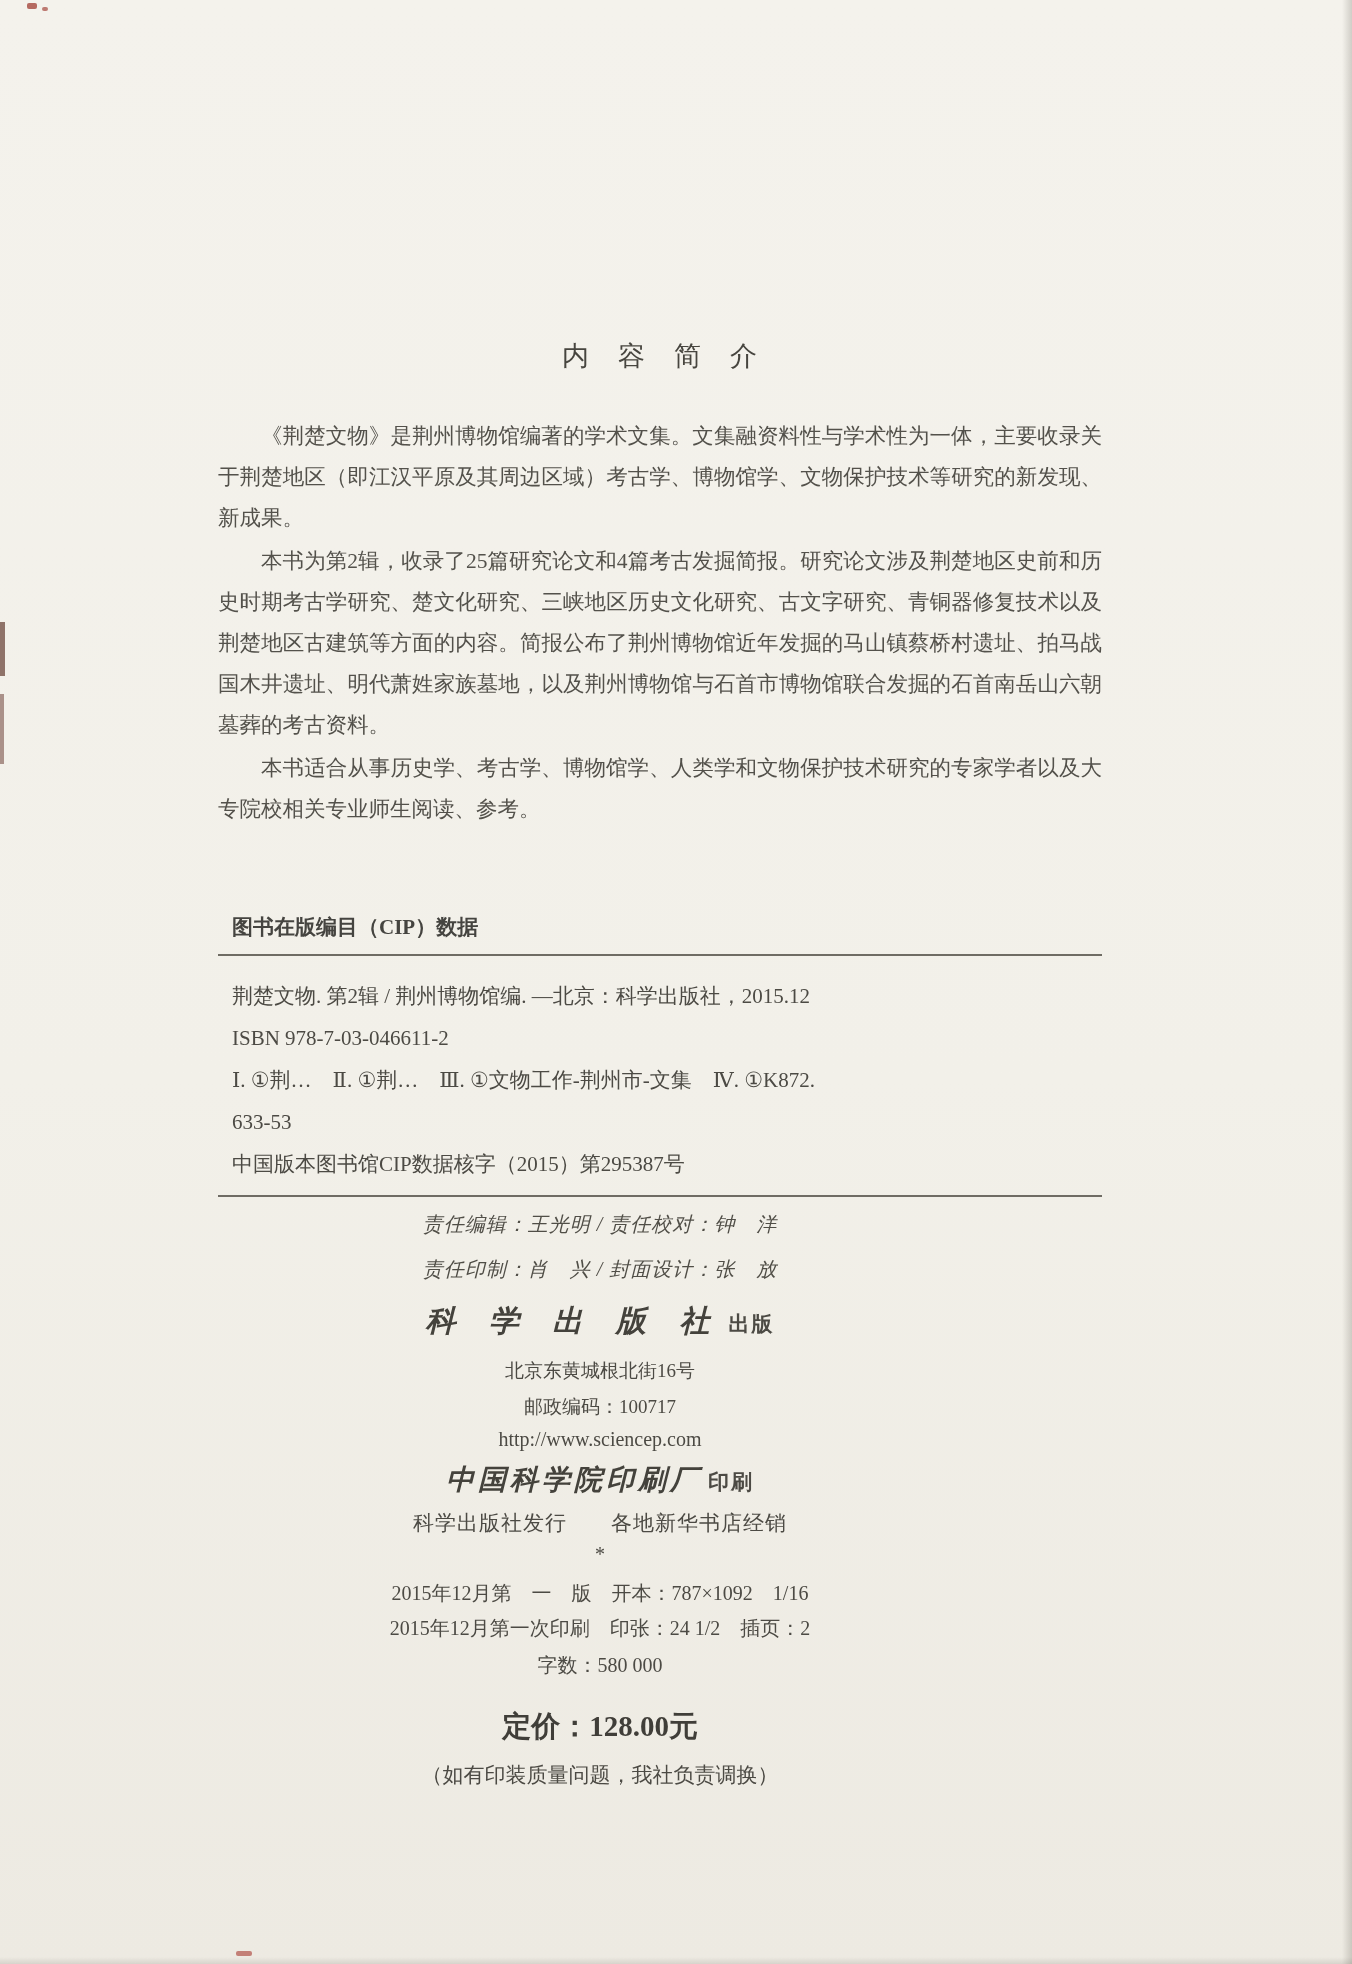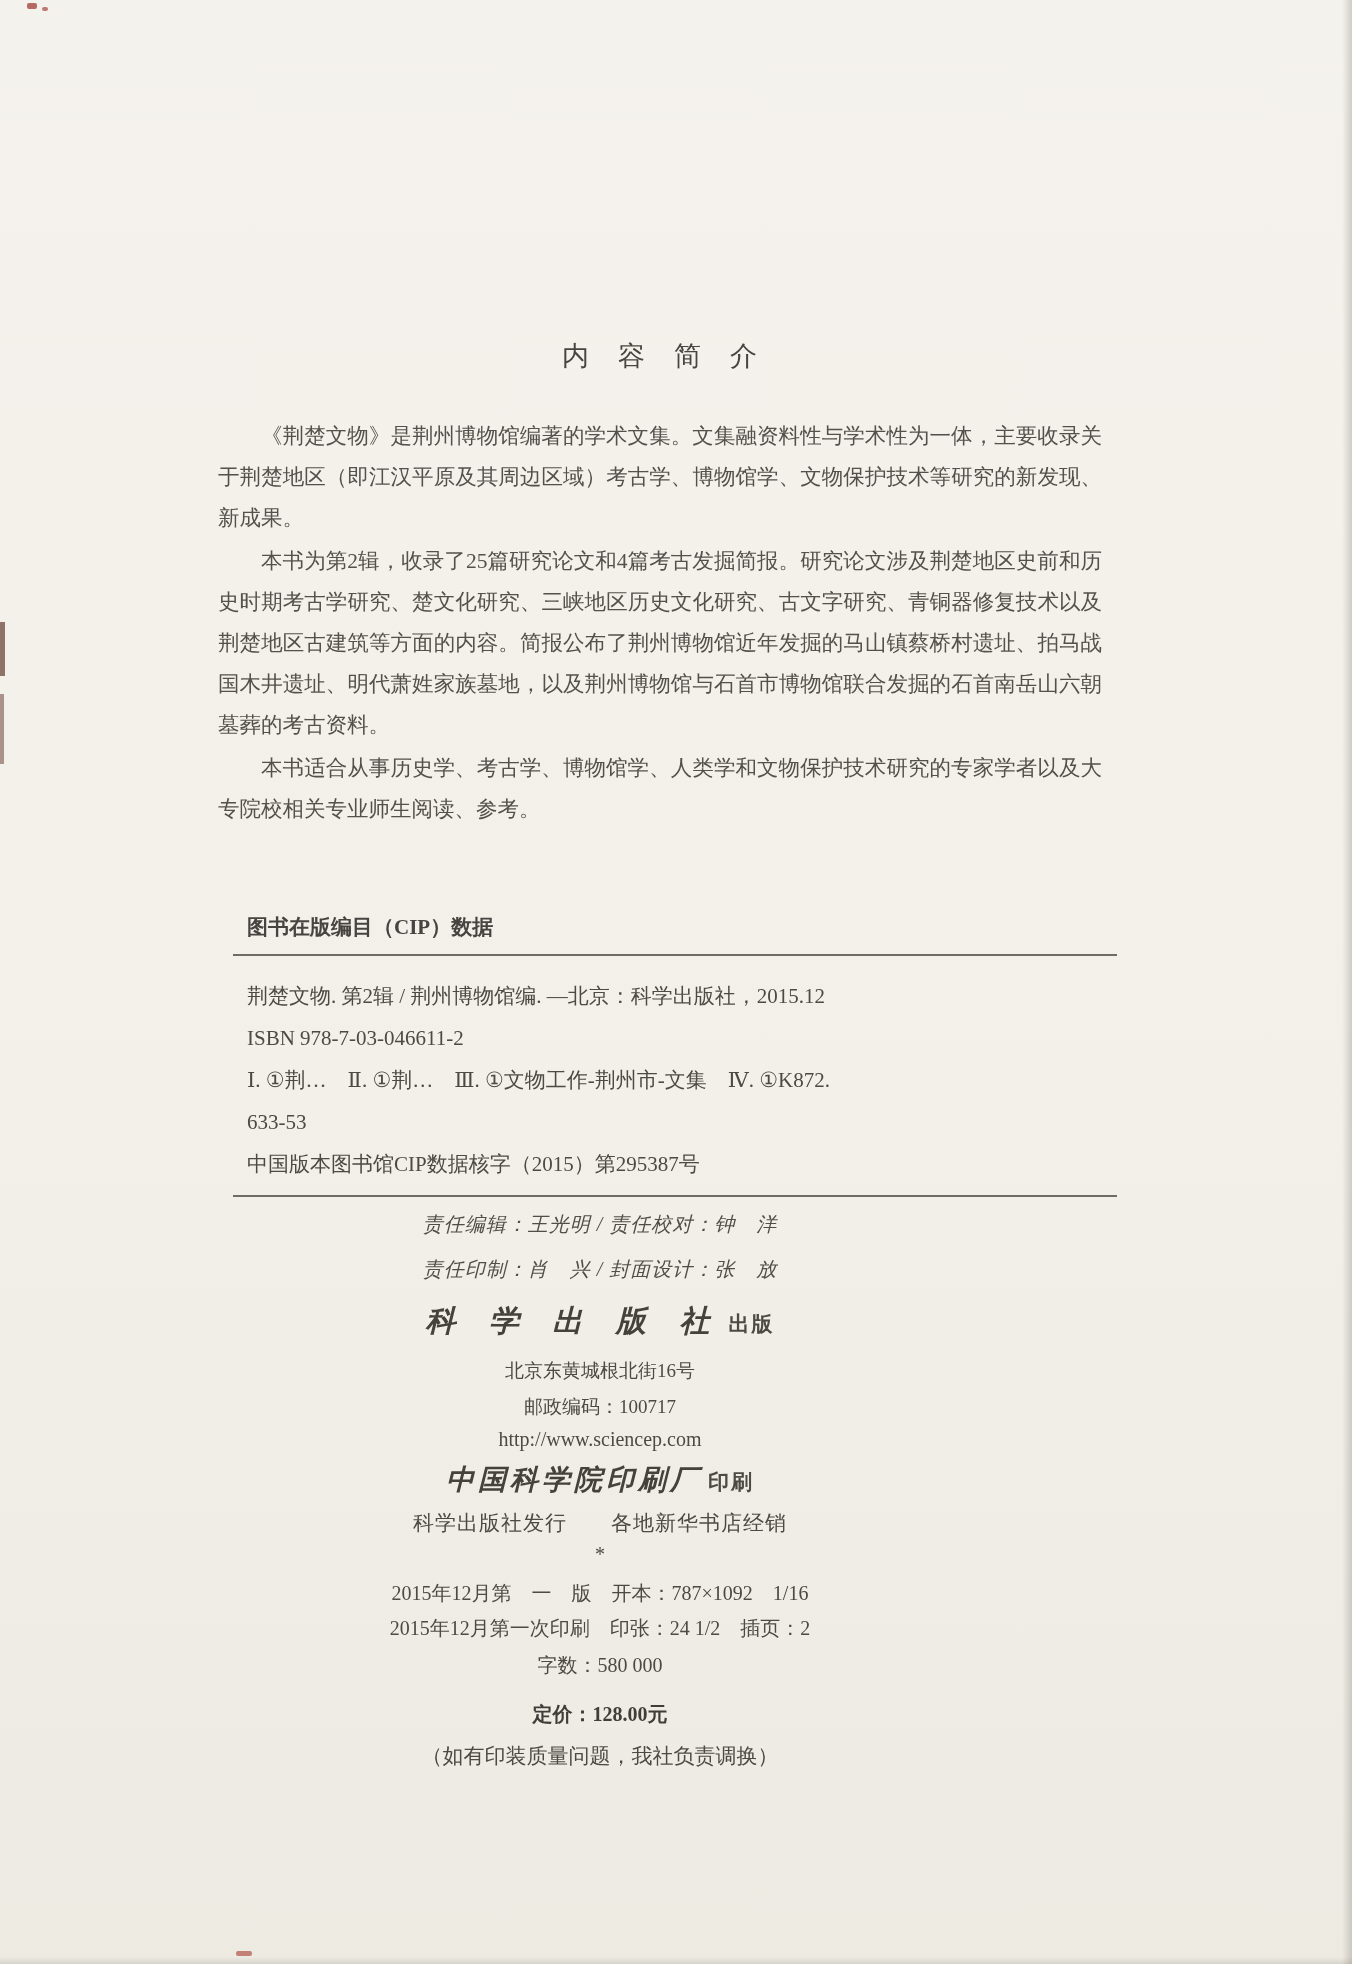--- a/index.html
+++ b/index.html
@@ -25,21 +25,21 @@
   .mark-e{left:236px;top:1951px;width:16px;height:5px;background:#b0524a;border-radius:2px;opacity:.7;}
 
   
   .intro{position:absolute;left:218px;top:338px;width:884px;}
   .intro-title{margin:0 0 42px;font-size:27px;font-weight:normal;
     text-align:center;color:#47453f;letter-spacing:1px;}
   .intro p{margin:0 0 2px;font-size:21.5px;line-height:41px;
     text-align:justify;text-indent:2em;color:#53514b;}
 
   
-  .cip{position:absolute;left:233px;top:913px;width:884px;color:#4c4a44;}
+  .cip{position:absolute;left:218px;top:913px;width:884px;color:#4c4a44;}
   .cip-header{margin:0 0 13px;padding-left:14px;font-size:21px;
     font-weight:bold;color:#454440;}
   .rule{border:0;border-top:2px solid #6f6c64;margin:0;}
   .cip-body{padding:19px 0 10px 14px;}
   .cip-line{font-size:21px;line-height:42px;}
 
   
   .colophon{position:absolute;left:220px;top:1203px;width:760px;
     text-align:center;color:#4c4a44;}
   .resp{margin-top:8px;font-size:20px;font-style:italic;letter-spacing:1px;color:#504e47;}
@@ -50,21 +50,21 @@
   .addr{margin-top:16px;font-size:19px;}
   .postcode{margin-top:10px;font-size:19px;}
   .url{margin-top:8px;font-size:20px;font-family:"Liberation Serif","DejaVu Serif",serif;}
   .printer-line{margin-top:10px;}
   .printer-logo{font-weight:bold;font-style:italic;font-size:28px;letter-spacing:4px;color:#44423c;}
   .dist{margin-top:10px;font-size:21px;letter-spacing:1px;}
   .star{margin-top:6px;font-size:20px;}
   .two-col{margin-top:14px;display:flex;justify-content:center;gap:20px;font-size:20px;}
   .two-col.second{margin-top:8px;}
   .words{margin-top:10px;font-size:20px;}
-  .price{margin-top:22px;font-size:20px;font-weight:bold;color:#403e39;}
+  .price{margin-top:28px;font-size:29px;font-weight:bold;color:#403e39;}
   .note{margin-top:14px;font-size:21px;}
 </style>
 </head>
 <body>
 
 <div class="page">
 
   <div class="edge-right"></div>
   <div class="edge-bottom"></div>
   <div class="mark mark-a"></div>

